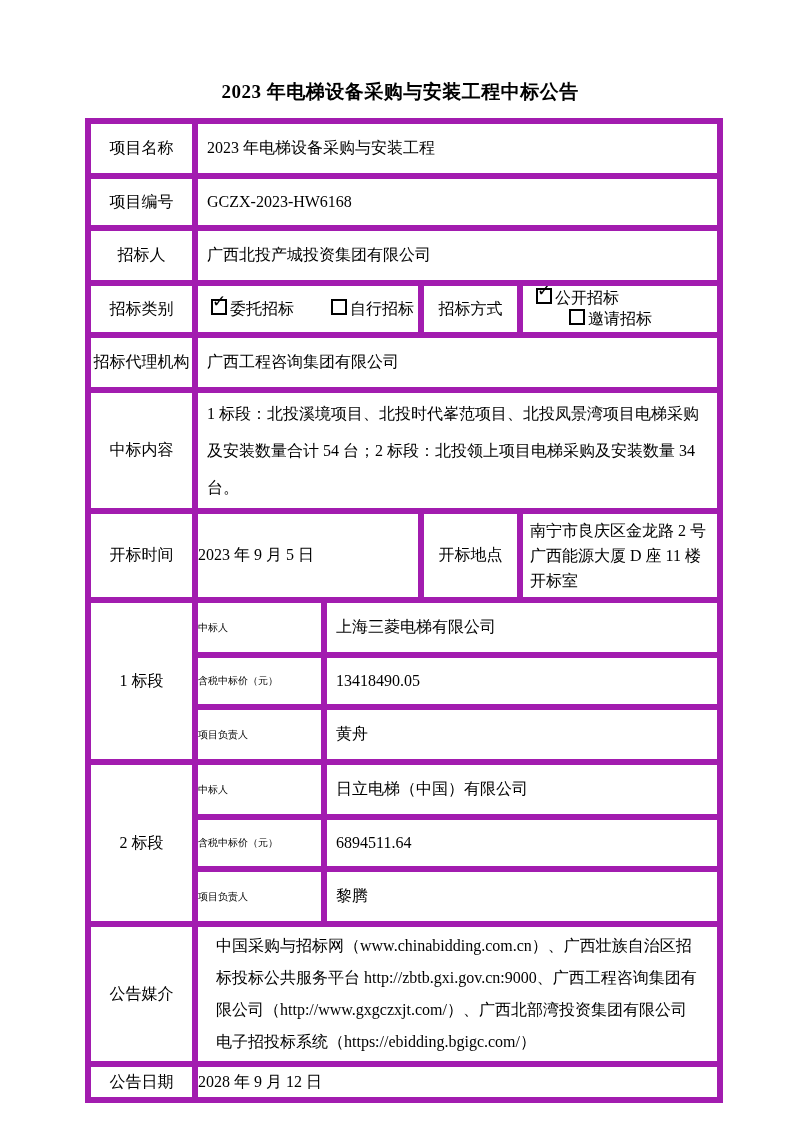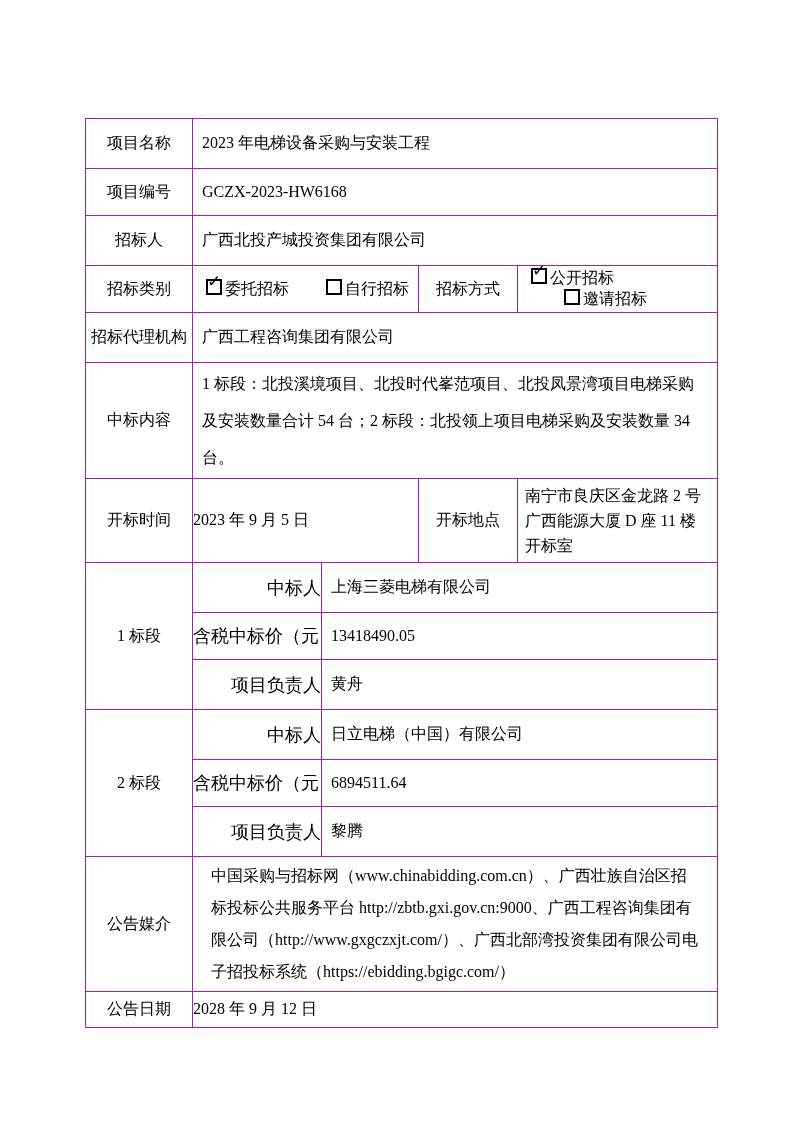--- a/index.html
+++ b/index.html
@@ -10,25 +10,25 @@
   }
   .page{position:relative;width:800px;height:1131px;background:#fff;overflow:hidden;}
   .doc-title{
     position:absolute;top:79px;left:0;width:800px;
     text-align:center;font-size:19px;font-weight:bold;letter-spacing:.5px;
   }
   table.doc-table{
     position:absolute;top:118px;left:85px;width:632px;
     border-collapse:collapse;table-layout:fixed;font-size:16px;
   }
-  td{border:1px solid #a21caf;padding:0;vertical-align:middle;overflow:hidden;}
+  td{border:6px solid #a21caf;padding:0;vertical-align:middle;overflow:hidden;}
   .lbl{text-align:center;padding:2px 1px;}
   .val{text-align:left;padding:14px 9px;}
   .center{}
-  .sub-lbl{text-align:right;white-space:nowrap;font-size:18px;padding:2px 0;}
+  .sub-lbl{text-align:left;white-space:nowrap;font-size:10px;padding:2px 0;}
   .wrap2{line-height:37px;padding:2px 9px;margin-left:36px;}
   .wrap3{line-height:25px;padding:4px 7px;}
   .wrap4{line-height:32px;padding:3px 18px;}
   
   .opt{display:inline-block;white-space:nowrap;}
   .opt + .opt{margin-left:33px;}
   .cb{
     display:inline-block;width:12px;height:12px;
     border:2px solid #000;position:relative;
     vertical-align:-1px;margin-right:3px;background:#fff;
@@ -39,20 +39,21 @@
     font-family:"DejaVu Sans",sans-serif;
   }
   .cb.checked .tick{display:block;}
   .cbrow{padding:2px 0 2px 13px;}
 </style>
 </head>
 <body>
 
 <div class="page">
 
+  <div class="doc-title">2023 年电梯设备采购与安装工程中标公告</div>
 
   <table class="doc-table">
     <colgroup>
       <col style="width:107px">
         <col style="width:129px">
         <col style="width:97px">
         <col style="width:99px">
         <col style="width:200px">
     </colgroup>
 

